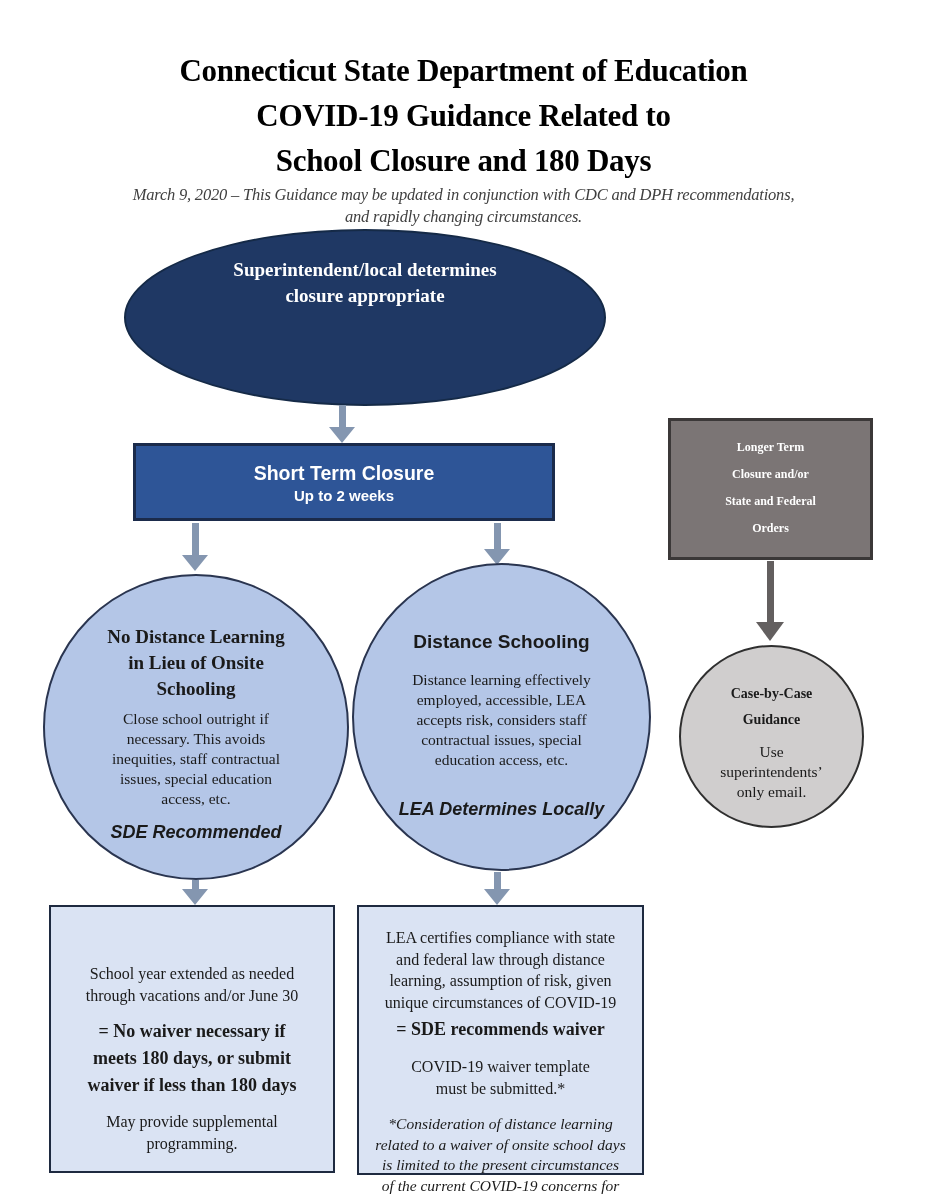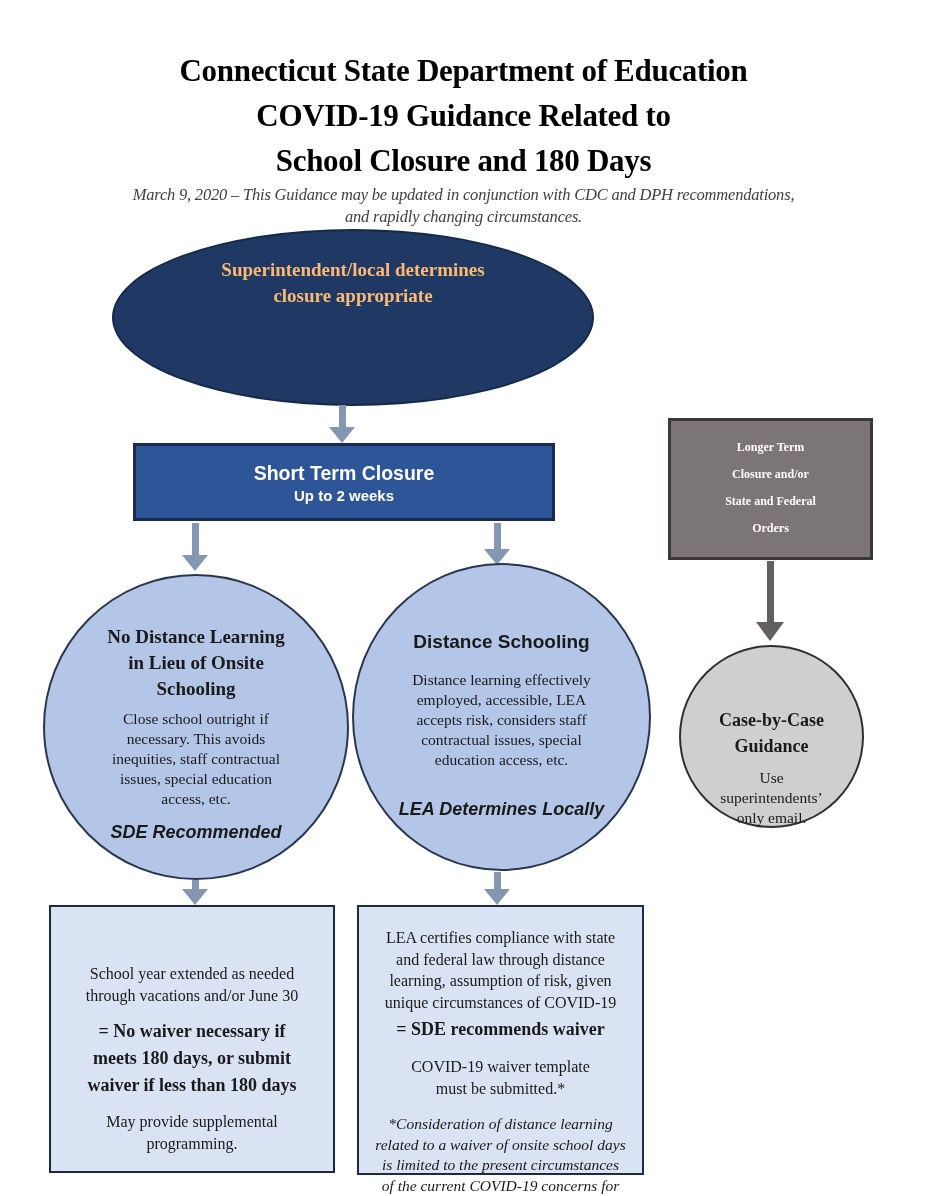--- a/index.html
+++ b/index.html
@@ -26,25 +26,25 @@
     position: absolute; left: 0; right: 0; top: 184px;
     text-align: center;
     font-style: italic; font-size: 16.5px; line-height: 22px;
     color: #404040; letter-spacing: -0.2px;
   }
 
   
   .shape { position: absolute; text-align: center; }
 
   .ellipse-navy {
-    left: 112px; top: 229px; width: 482px; height: 177px;
+    left: 124px; top: 229px; width: 482px; height: 177px;
     background: var(--navy_fill, #1F3864);
     border: 2px solid #152a47;
     border-radius: 50%;
-    color: #fdba74;
+    color: #ffffff;
     padding-top: 26px;
   }
   .ellipse-navy .h { font-size: 19px; font-weight: bold; line-height: 26px; }
   .ellipse-navy .b { font-size: 15.5px; line-height: 20px; margin-top: 5px; }
 
   .rect-blue {
     left: 133px; top: 443px; width: 422px; height: 78px;
     background: var(--blue_fill, #2E5597);
     border: 3px solid #1b2b4b;
     color: #ffffff;
@@ -78,21 +78,21 @@
   .circle-right { left: 352px; top: 563px; width: 299px; height: 308px; padding-top: 64px; }
   .circle-right .b { margin-top: 15px; }
   .circle-right .e { margin-top: 29px; }
 
   .circle-case {
     left: 679px; top: 645px; width: 185px; height: 183px;
     background: var(--light_gray_fill, #D0CECE);
     border: 2px solid #2f2f2f;
     padding-top: 34px;
   }
-  .circle-case .h { font-size: 18px; line-height: 26px; margin-top: 26px; }
+  .circle-case .h { font-size: 14px; line-height: 26px; }
   .circle-case .b { font-size: 15.5px; line-height: 20px; margin-top: 9px; }
 
   .rect-pale {
     background: var(--pale_blue_fill, #DAE3F3);
     border: 2px solid #1e2a40;
   }
   .rect-pale .b1, .rect-pale .b2 { font-size: 16px; line-height: 21.5px; }
   .rect-pale .e { font-size: 18px; font-weight: bold; line-height: 27px; }
   .rect-pale .fn { font-size: 15.5px; font-style: italic; line-height: 20.5px; }
 

